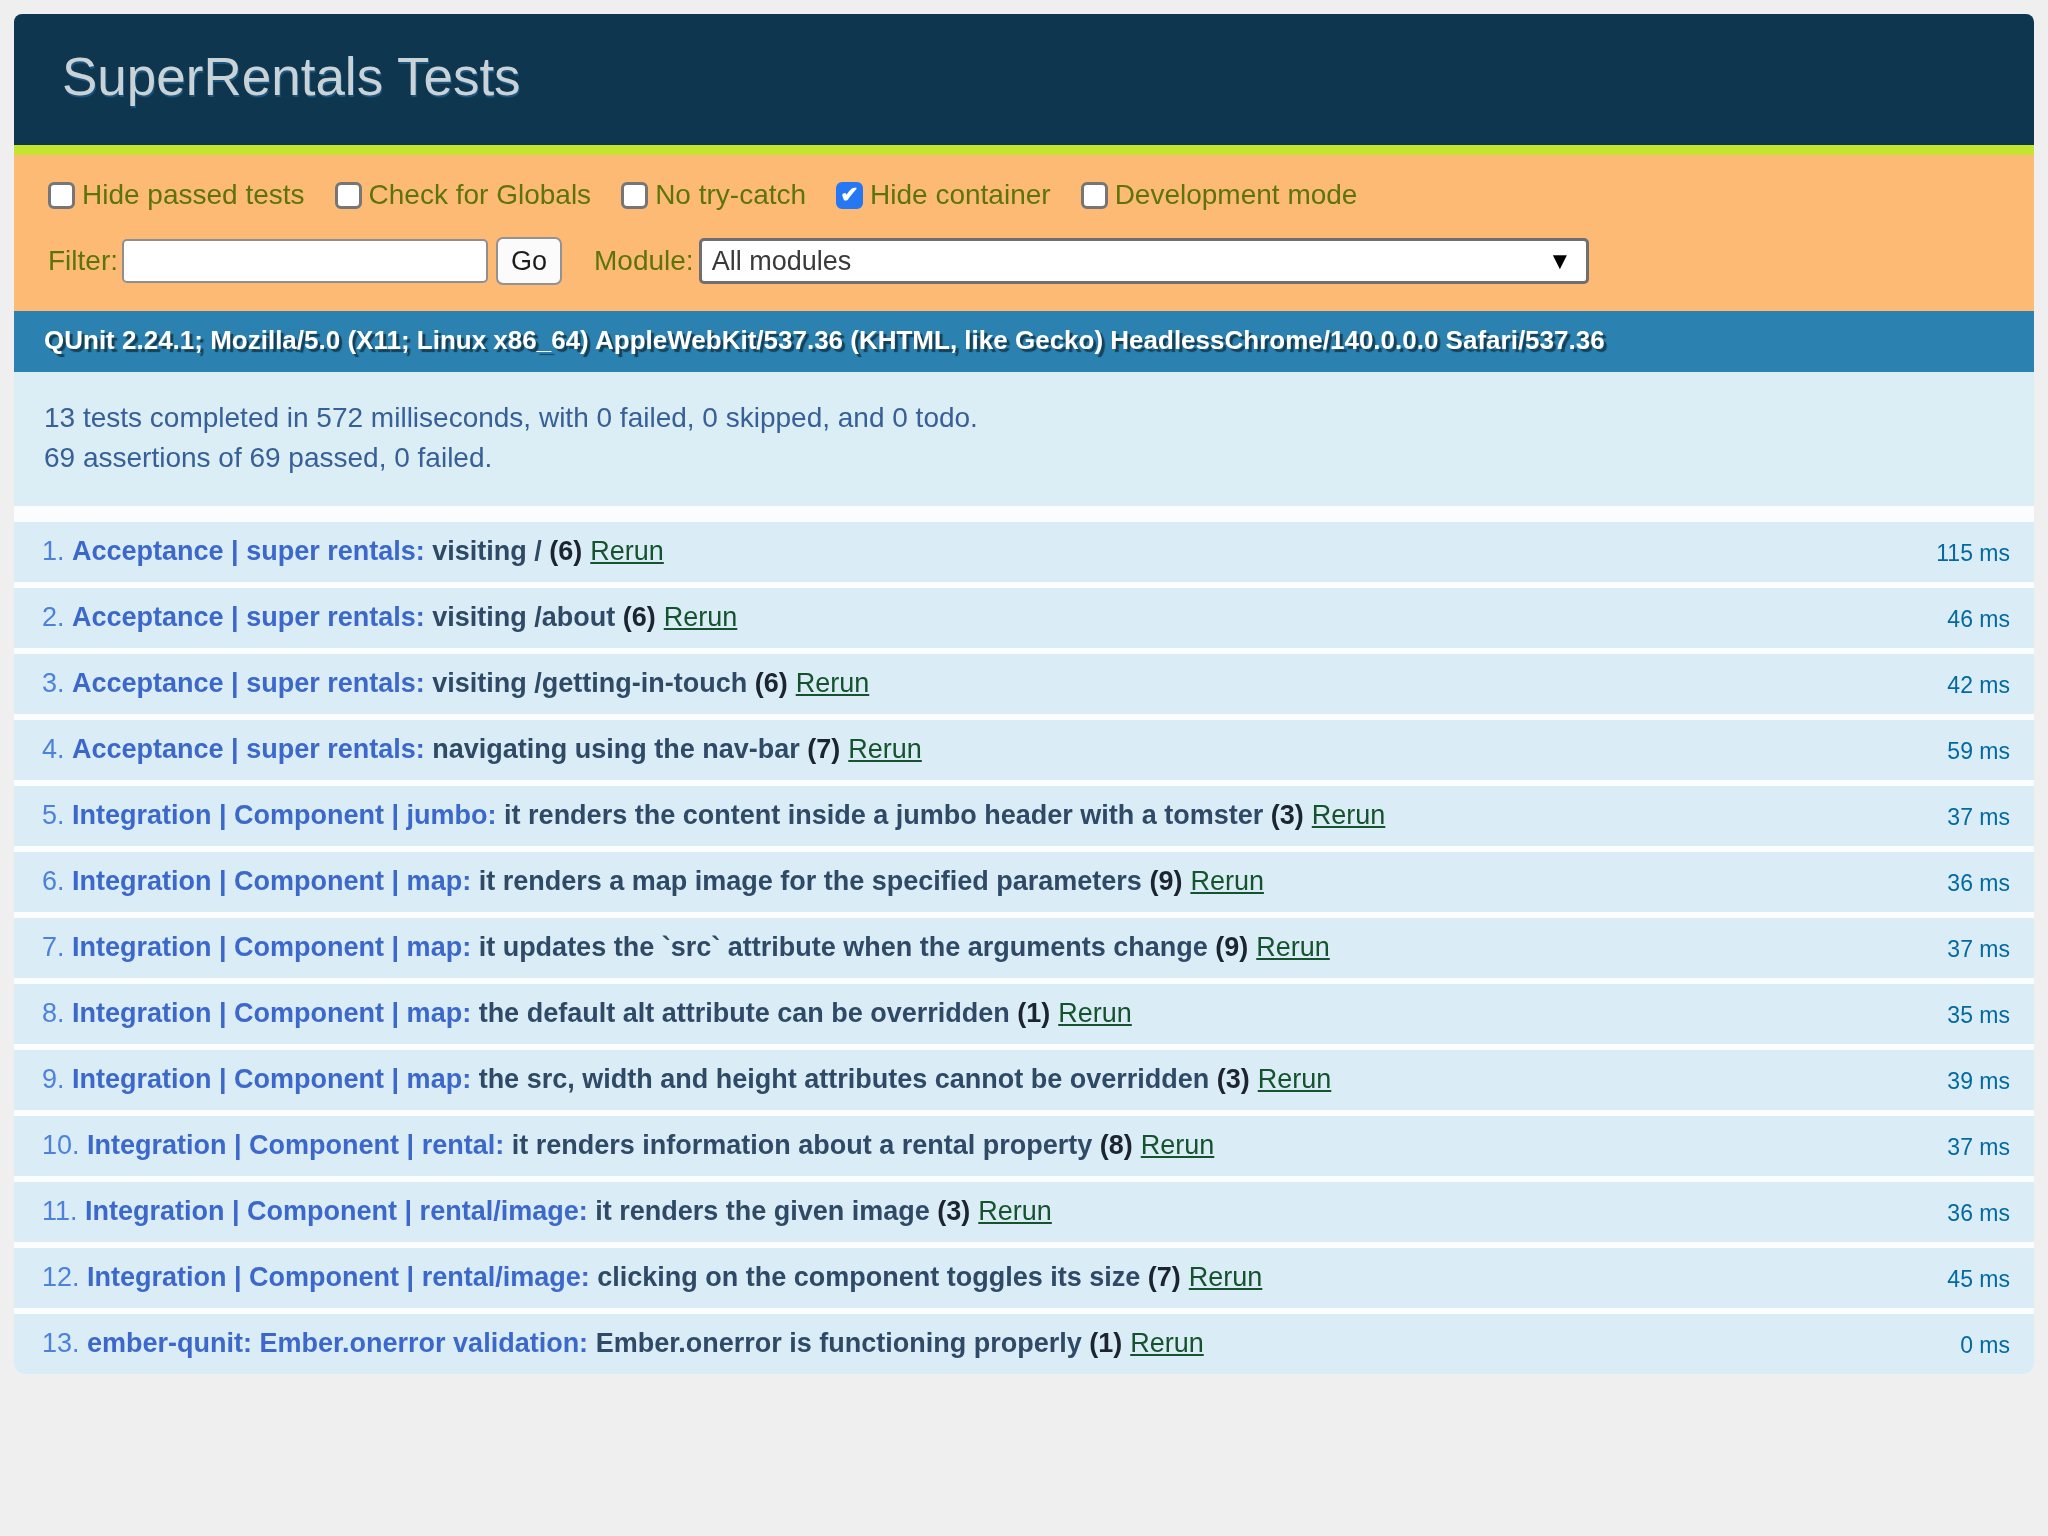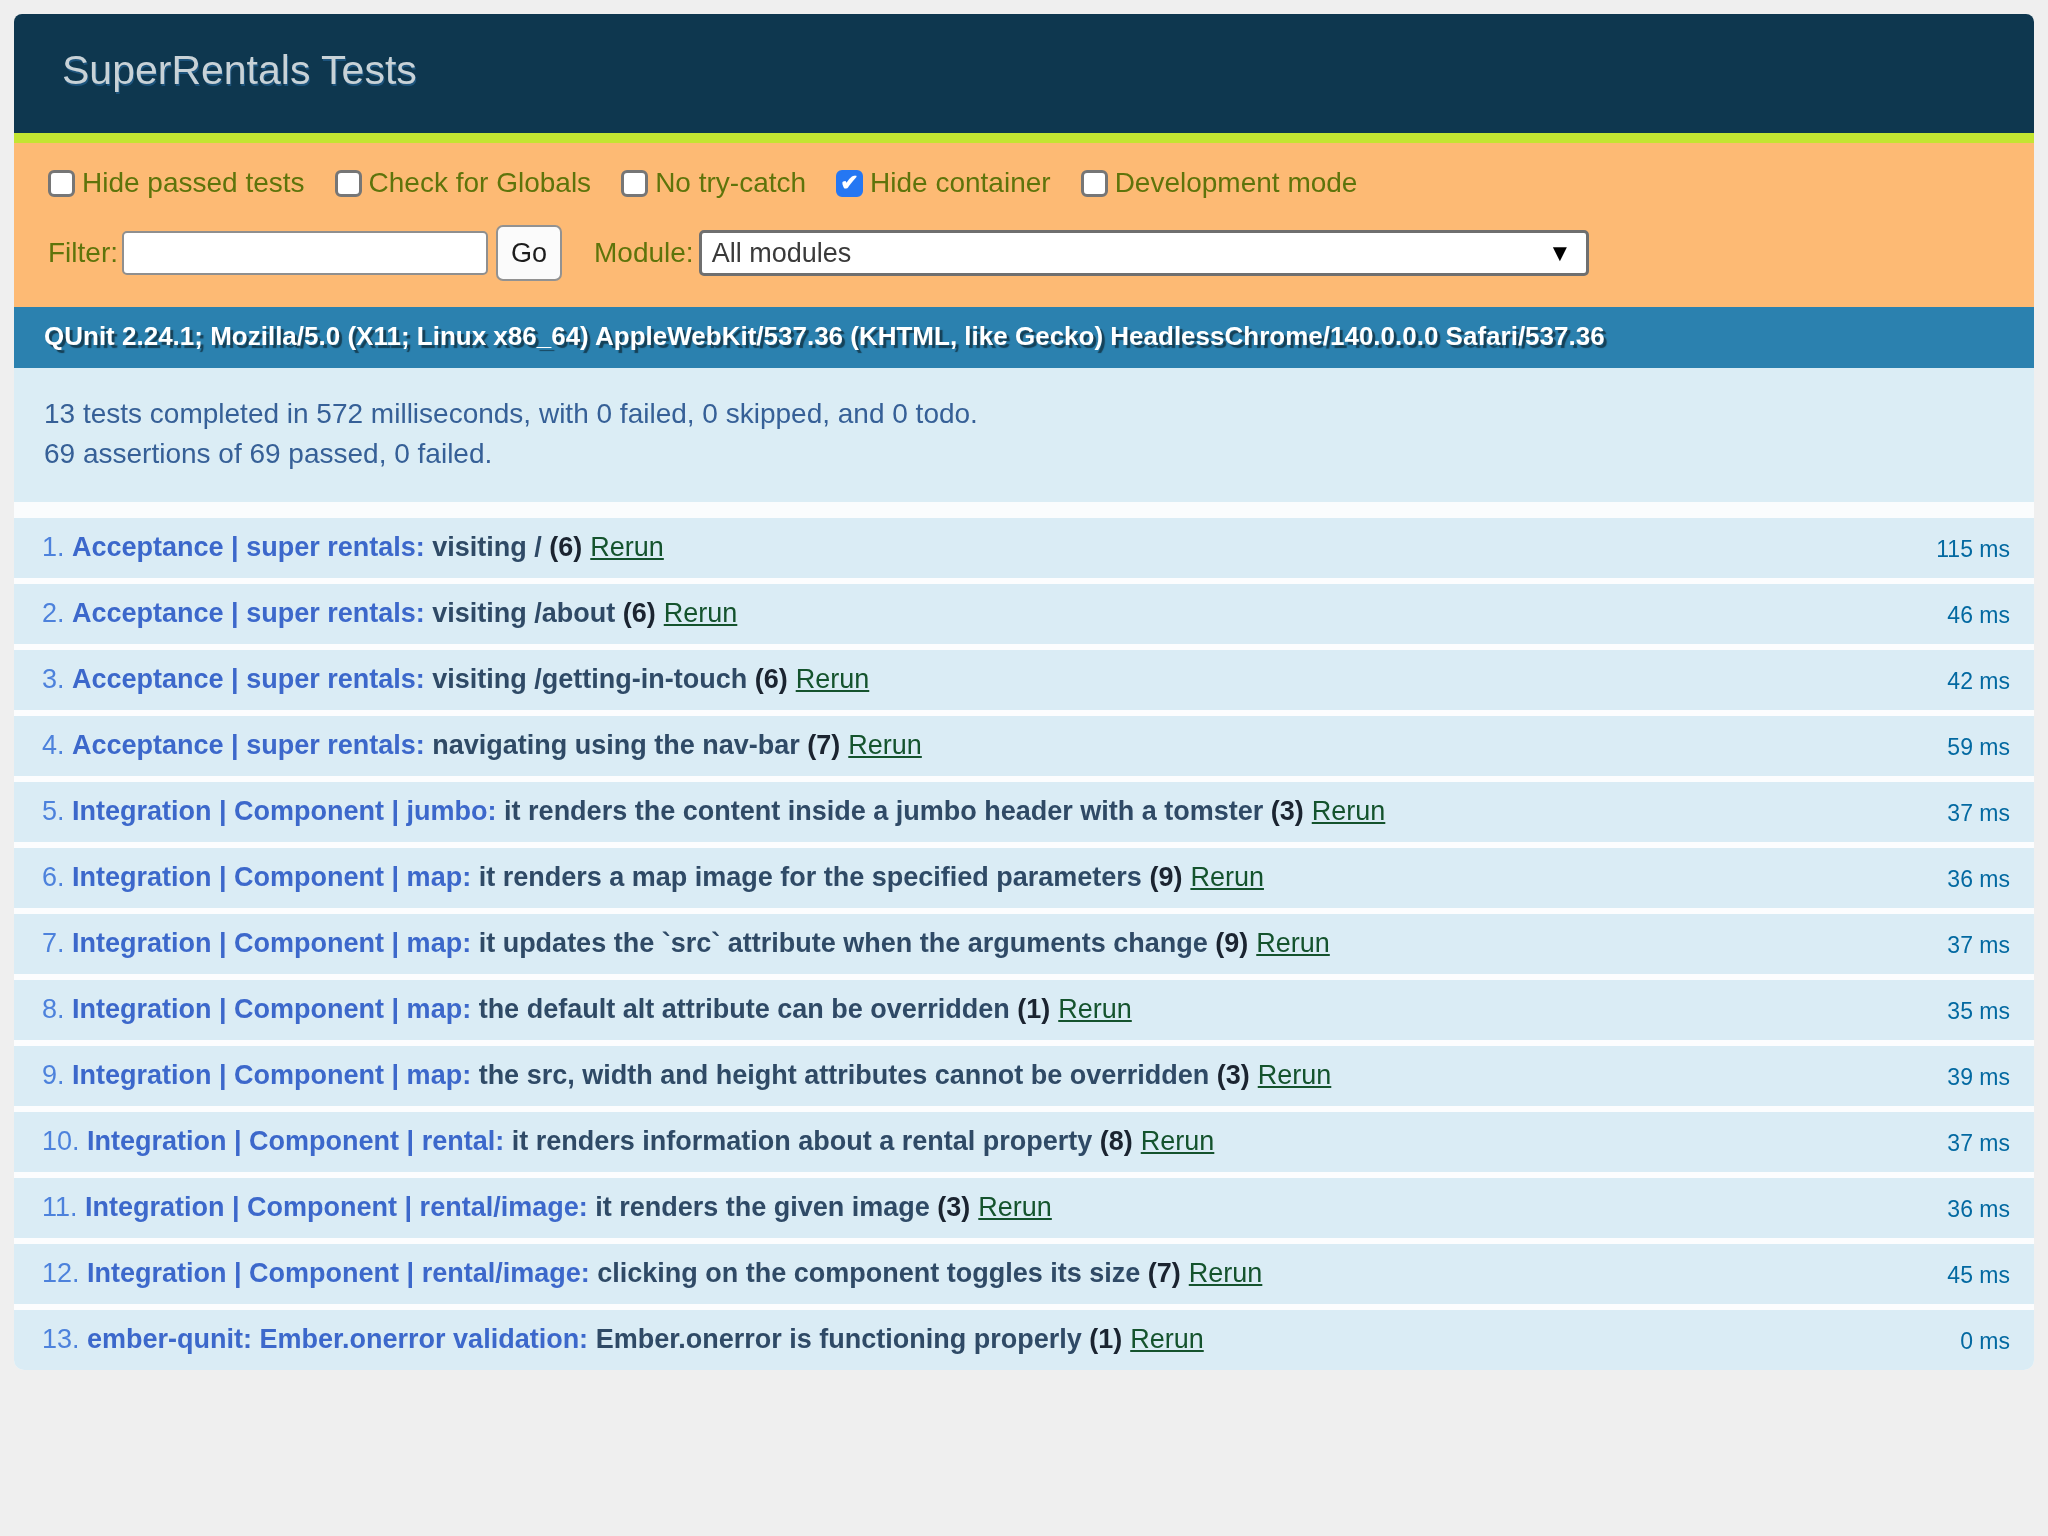--- a/index.html
+++ b/index.html
@@ -10,21 +10,21 @@
     padding: 14px 14px 0 14px;
   }
   
   .qunit-header {
     background: #0E374F;
     border-radius: 8px 8px 0 0;
     padding: 36px 48px 42px 48px;
   }
   .qunit-header h1 {
     color: #C8D2D7;
-    font-size: 41px;
+    font-size: 53px;
     font-weight: 400;
     line-height: 1;
     text-shadow: 1px 2px 0 rgba(41,110,164,.55);
   }
   .qunit-banner { height: 10px; background: #C3E532; }
 
   
   .qunit-toolbar { background: #fdba74; padding: 24px 4px 26px 34px; }
   .cb-row { display: flex; align-items: center; flex-wrap: wrap; }
   .cb-group { display: flex; align-items: center; margin-right: 30px; cursor: pointer; }
@@ -43,21 +43,21 @@
   .filter-row { display: flex; align-items: center; justify-content: flex-start; margin-top: 26px; }
   .tool-label { color: #5E740B; font-size: 28px; flex: none; }
   .filter-input {
     width: 366px; height: 44px; flex: none;
     border: 2px solid #8F8F8F; border-radius: 5px;
     background: #fff; font-size: 26px; padding: 0 10px;
     font-family: "Liberation Sans", sans-serif;
     margin-left: 4px;
   }
   .go-button {
-    height: 56px; flex: none;
+    height: 48px; flex: none;
     margin-left: 8px; padding: 0 13px;
     border: 2px solid #929292; border-radius: 7px;
     background: #FBFBFB; color: #1c1c1c;
     font-size: 27px; font-family: "Liberation Sans", sans-serif;
     cursor: pointer;
   }
   .module-label { margin-left: 32px; }
   .module-select {
     width: 890px; height: 46px; flex: none;
     margin-left: 5px;

